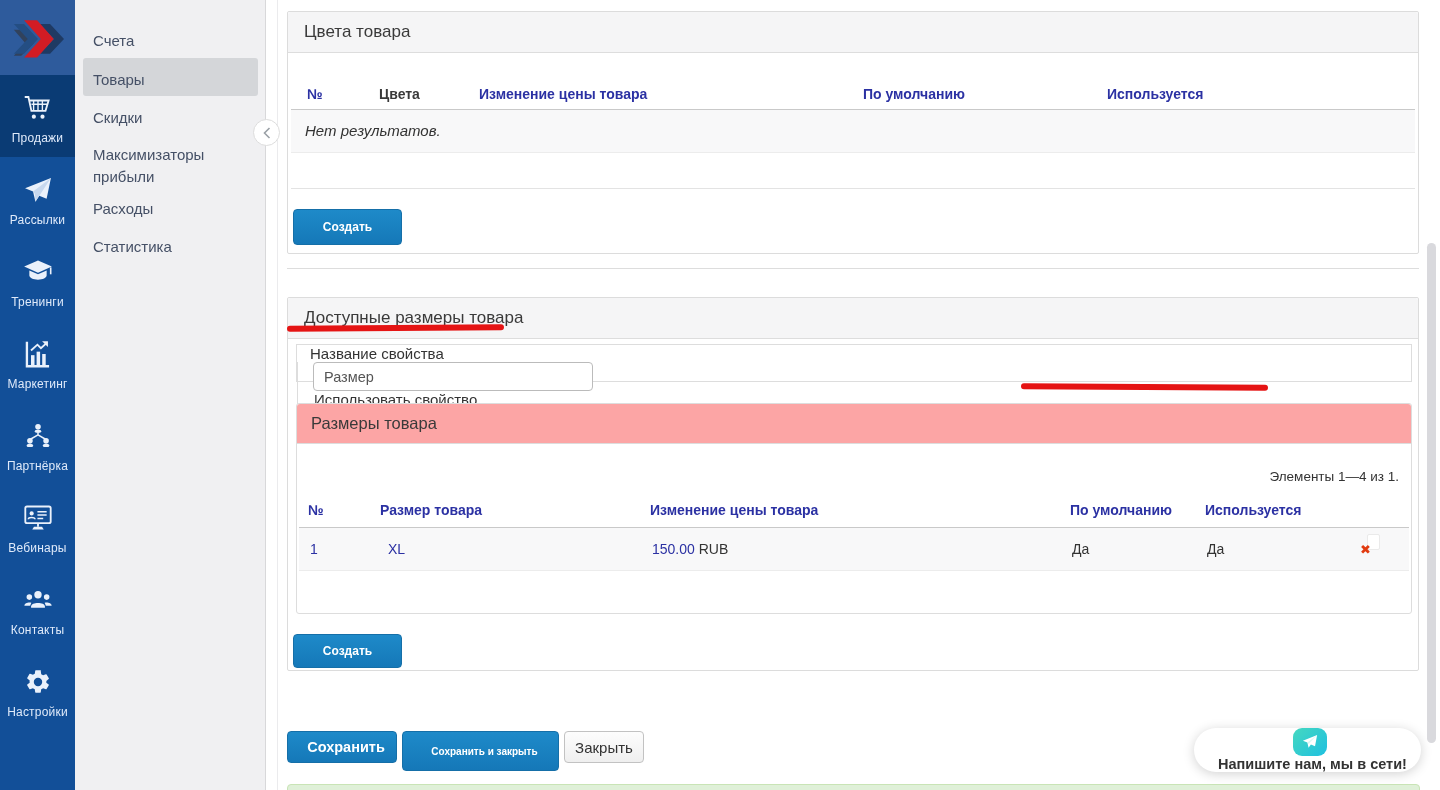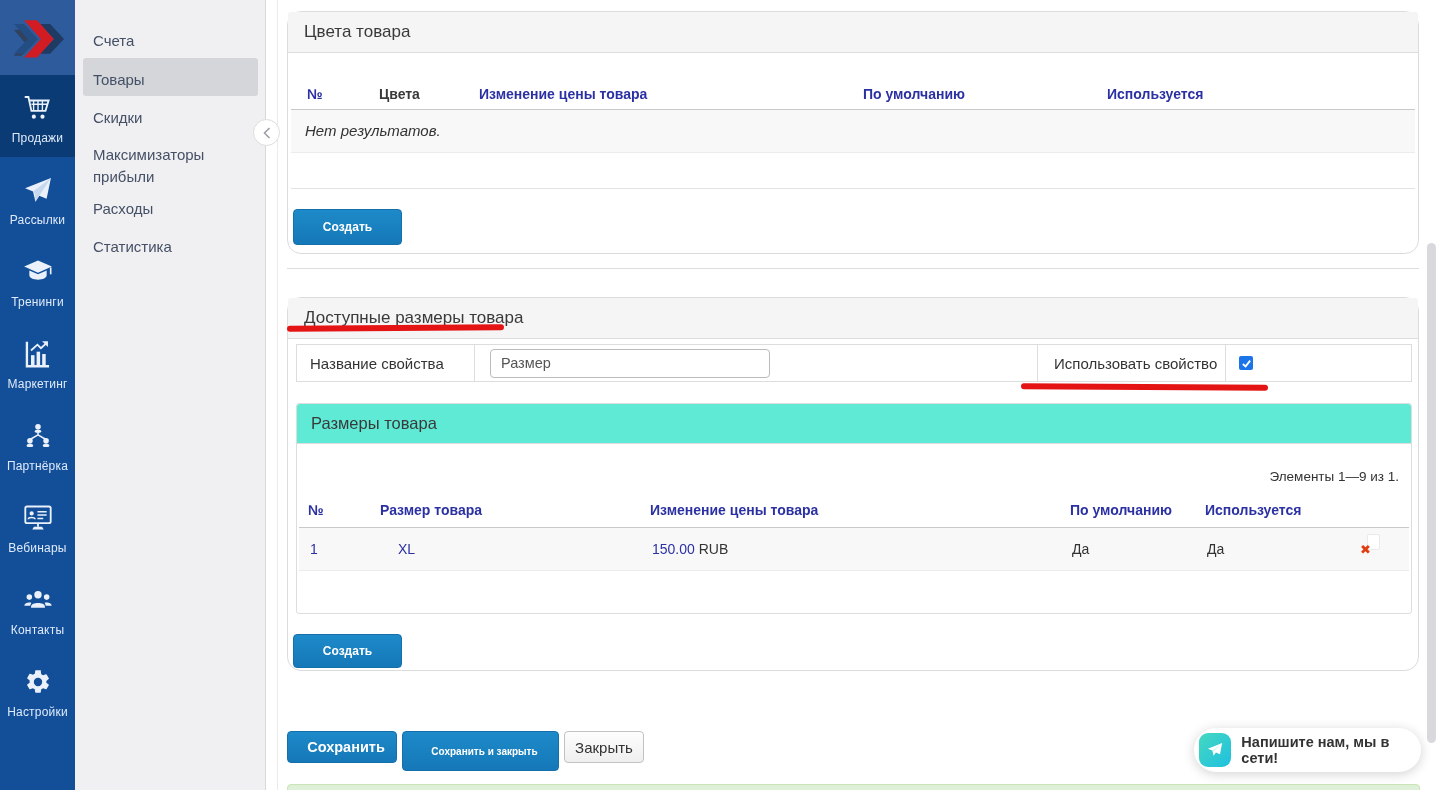--- a/index.html
+++ b/index.html
@@ -17,71 +17,71 @@
 
   
   .secondary-sidebar { position:absolute; left:75px; top:0; width:191px; height:790px; background:#f0f0f2; border-right:1px solid #d8d8da; z-index:3; }
   .snav-item { position:absolute; left:18px; font-size:15px; color:#455066; cursor:pointer; line-height:22px; }
   .snav-active-bg { position:absolute; left:8px; top:58px; width:175px; height:38px; background:#d4d6d9; border-radius:3px; }
   .edge-line { position:absolute; left:277px; top:0; width:1px; height:790px; background:#ebebed; }
 
   .collapse-btn { position:absolute; left:253px; top:119px; width:27px; height:27px; border-radius:50%; background:#fff; border:1px solid #ddd; z-index:6; display:flex; align-items:center; justify-content:center; cursor:pointer; }
 
   
-  .panel { position:absolute; left:287px; width:1132px; background:#fff; border:1px solid #dcdcdc; border-radius:14px; }
+  .panel { position:absolute; left:287px; width:1132px; background:#fff; border:1px solid #dcdcdc; border-radius:2px; }
   .panel-head { height:41px; background:#f5f5f6; border-bottom:1px solid #ddd; line-height:40px; padding-left:16px; font-size:17px; color:#3a3a3a; border-radius:3px 3px 0 0; }
   #panel-colors { top:11px; height:243px; }
   #panel-sizes  { top:297px; height:374px; }
   .content-hr { position:absolute; left:287px; top:268px; width:1132px; height:1px; background:#ddd; }
 
   .th { position:absolute; font-size:14px; font-weight:bold; white-space:nowrap; }
   .th.link { color:#2b31a3; cursor:pointer; }
   .th.plain { color:#3a3a3a; }
   .stripe { position:absolute; background:#f8f8f9; border-top:1px solid #c9c9c9; border-bottom:1px solid #ececec; }
   .cell { position:absolute; font-size:14px; white-space:nowrap; color:#333; }
   .cell.link { color:#2b31a3; cursor:pointer; }
   .empty-text { position:absolute; font-style:italic; font-size:15px; color:#333; }
   .tbl-endline { position:absolute; left:3px; right:3px; height:1px; background:#e3e3e3; }
 
   .btn-blue { position:absolute; height:36px; background:linear-gradient(#1e8ac9,#1578b8); border:1px solid #156fa8; border-radius:4px; color:#fff; font-weight:bold; font-size:12px; font-family:inherit; cursor:pointer; }
   .btn-gray { position:absolute; height:32px; background:linear-gradient(#fdfdfd,#efefef); border:1px solid #c2c2c2; border-radius:4px; color:#333; font-size:15px; font-family:inherit; cursor:pointer; }
 
   
-  .form-row { position:absolute; left:8px; top:46px; width:1116px; height:38px; display:flex; border:1px solid #ddd; background:#fff; }
+  .form-row { position:absolute; left:8px; top:46px; width:1116px; height:38px; display:flex; border:1px solid #ddd; background:#fff;flex-direction:column; }
   .form-cell { height:100%; display:flex; align-items:center; font-size:15px; color:#333; }
   .form-cell + .form-cell { border-left:1px solid #ddd; }
   .fc1 { width:177px; padding-left:13px; }
   .fc2 { width:563px; }
   .fc3 { width:188px; padding-left:16px; }
   .fc4 { width:186px; }
   .prop-input { width:280px; height:29px; margin-left:15px; border:1px solid #bbb; border-radius:4px; padding:0 10px; font-size:14.5px; color:#555; font-family:inherit; background:#fff; }
   .checkbox { width:14px; height:14px; margin-left:13px; background:#1b74e8; border-radius:2px; display:flex; align-items:center; justify-content:center; cursor:pointer; }
 
   
   .subpanel { position:absolute; left:8px; top:105px; width:1116px; height:211px; border:1px solid #ddd; border-radius:3px; background:#fff; }
-  .sub-head { height:40px; background:#5eead4; border-bottom:1px solid #ddd; line-height:39px; padding-left:14px; font-size:16.5px; color:#3a3a3a; border-radius:3px 3px 0 0; }
+  .sub-head { height:40px; background:#fca5a5; border-bottom:1px solid #ddd; line-height:39px; padding-left:14px; font-size:16.5px; color:#3a3a3a; border-radius:3px 3px 0 0; }
   .summary { position:absolute; right:12px; top:65px; font-size:13.5px; color:#333; }
   .del-btn { position:absolute; left:1063px; top:130px; width:20px; height:22px; cursor:pointer; }
   .del-doc { position:absolute; right:0; top:0; width:13px; height:16px; background:#fff; border:1px solid #eaeaea; border-radius:2px; }
   .del-x { position:absolute; left:0; bottom:0; font-size:13px; font-weight:bold; color:#e13b10; line-height:13px; }
 
   
   .red-line { position:absolute; height:6px; background:#e51414; border-radius:3px; z-index:7; }
   #red-line-1 { left:287px; top:325px; width:217px; transform:rotate(-0.4deg); }
   #red-line-2 { left:1021px; top:384px; width:247px; transform:rotate(0.3deg); }
 
   
   .footer-btn { top:731px;padding-left:8px; }
   #btn-save { left:287px; width:110px; height:32px; font-size:14.5px; }
   #btn-save-close { left:402px; width:157px; height:40px; font-size:10px; }
   #btn-close { left:564px; width:80px; top:731px; }
   .success-alert { position:absolute; left:287px; top:784px; width:1133px; height:30px; background:#dff0d8; border:1px solid #c9e4b6; border-radius:4px; }
 
   
-  .chat-widget { position:absolute; left:1194px; top:728px; width:227px; height:44px; background:#fff; border-radius:22px; box-shadow:0 2px 12px rgba(0,0,0,.18); display:flex; align-items:center; cursor:pointer; z-index:8; }
+  .chat-widget { position:absolute; left:1194px; top:728px; width:227px; height:44px; background:#fff; border-radius:22px; box-shadow:0 2px 12px rgba(0,0,0,.18); display:flex; align-items:center; cursor:pointer; z-index:8;flex-direction:column; }
   .chat-icon { width:34px; height:34px; margin-left:5px; border-radius:9px; background:linear-gradient(135deg,#45d8c0,#1fc0e0); display:flex; align-items:center; justify-content:center; }
   .chat-text { margin-left:10px; font-size:14.5px; font-weight:bold; color:#333; }
 
   .scroll-thumb { position:absolute; left:1427px; top:243px; width:9px; height:500px; background:#d9d9dd; border-radius:4.5px; z-index:9; cursor:pointer; }
 </style>
 </head>
 <body>
 
 <div class="stage">
 
@@ -241,31 +241,31 @@
         <div class="checkbox">
           <svg width="11" height="11" viewBox="0 0 12 12">
             <polyline points="2,6.5 5,9.2 10,2.8" fill="none" stroke="#fff" stroke-width="2"></polyline>
           </svg>
         </div>
       </div>
     </div>
 
     <div class="subpanel">
       <div class="sub-head">Размеры товара</div>
-      <span class="summary">Элементы 1—9 из 1.</span>
+      <span class="summary">Элементы 1—4 из 1.</span>
 
       <span class="th link" style="left:11px;  top:98px">№</span>
       <span class="th link" style="left:83px;  top:98px">Размер товара</span>
       <span class="th link" style="left:353px; top:98px">Изменение цены товара</span>
       <span class="th link" style="left:773px; top:98px">По умолчанию</span>
       <span class="th link" style="left:908px; top:98px">Используется</span>
 
       <div class="stripe" style="left:2px; right:2px; top:123px; height:44px;"></div>
       <span class="cell link" style="left:13px;  top:137px">1</span>
-      <span class="cell link" style="left:101px;  top:137px">XL</span>
+      <span class="cell link" style="left:91px;  top:137px">XL</span>
       <span class="cell" style="left:355px; top:137px"><span class="cell link" style="position:static">150.00</span><span> RUB</span></span>
       <span class="cell" style="left:775px; top:137px">Да</span>
       <span class="cell" style="left:910px; top:137px">Да</span>
       <span class="del-btn">
         <span class="del-doc"></span>
         <span class="del-x">✖</span>
       </span>
     </div>
 
     <button class="btn-blue" style="left:5px; top:336px; width:109px; height:34px;">Создать</button>

